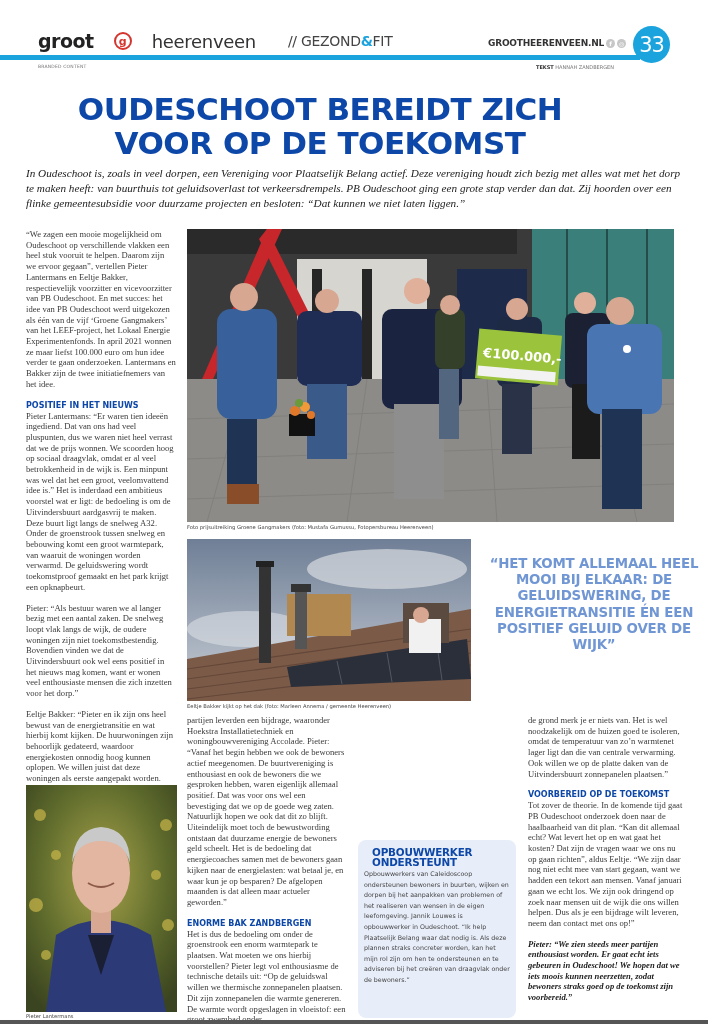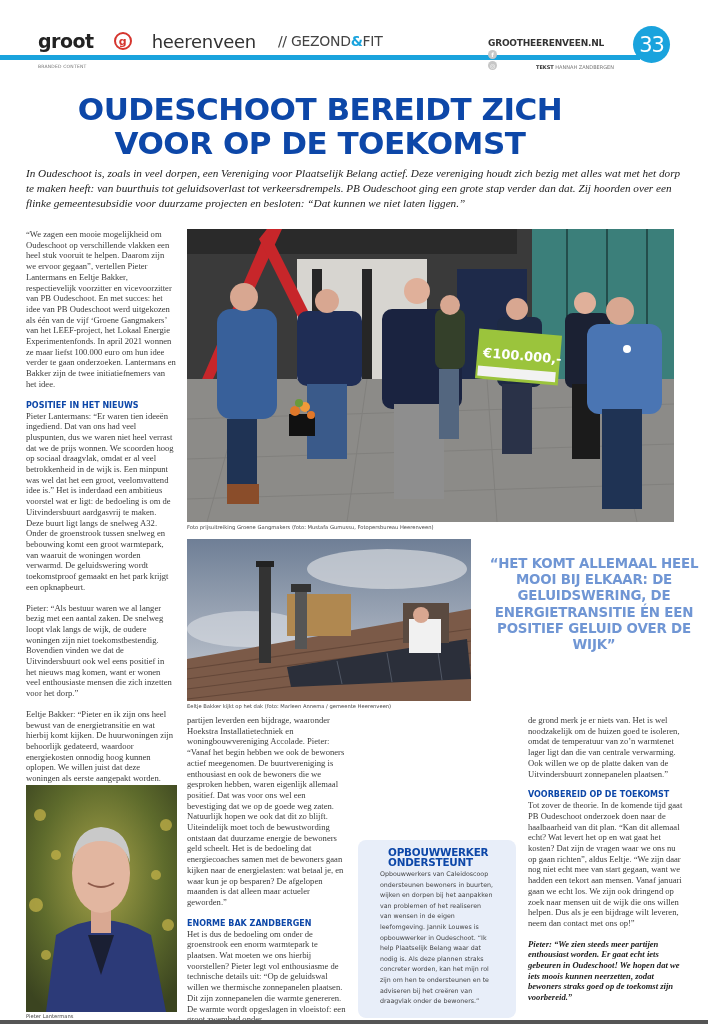--- a/index.html
+++ b/index.html
@@ -6,24 +6,24 @@
   html, body { width: 708px; height: 1024px; background: #ffffff; overflow: hidden; }
   body { position: relative; font-family: "DejaVu Serif", serif; color: #3a3a3a; }
 
   
   .hdr { position: absolute; left: 0; top: 0; width: 708px; height: 80px; }
   .hdr-bar { position: absolute; left: 0; top: 55px; width: 640px; height: 5px; background: #1aa3dd; }
   .logo { position: absolute; left: 38px; top: 30px; display: flex; align-items: center; gap: 18px; }
   .logo-groot { font-family: "DejaVu Sans", sans-serif; font-weight: bold; font-size: 19px; color: #222; letter-spacing: -0.5px; }
   .logo-mark { width: 18px; height: 18px; border: 2px solid #d5352e; border-radius: 50%; display: flex; align-items: center; justify-content: center; font-family: "DejaVu Sans", sans-serif; font-weight: bold; font-size: 11px; color: #d5352e; margin: 0 2px; }
   .logo-heer { font-family: "DejaVu Sans", sans-serif; font-size: 18px; color: #333; letter-spacing: -0.3px; }
-  .logo-sec { font-family: "DejaVu Sans", sans-serif; font-size: 14px; color: #444; margin-left: 4px; letter-spacing: -0.3px; text-align: center; }
+  .logo-sec { font-family: "DejaVu Sans", sans-serif; font-size: 14px; color: #444; margin-left: 14px; letter-spacing: -0.3px; text-align: center; }
   .logo-sec .amp { color: #1aa3dd; font-weight: bold; }
   .branded { position: absolute; left: 38px; top: 64px; font-family: "DejaVu Sans", sans-serif; font-size: 4.5px; color: #777; letter-spacing: 0.2px; }
-  .site { position: absolute; left: 488px; top: 38px; font-family: "DejaVu Sans", sans-serif; font-weight: bold; font-size: 9px; color: #333; letter-spacing: -0.2px; display: flex; align-items: flex-start; gap: 2px; flex-direction: column; }
+  .site { position: absolute; left: 488px; top: 38px; font-family: "DejaVu Sans", sans-serif; font-weight: bold; font-size: 9px; color: #333; letter-spacing: -0.2px; display: flex; align-items: flex-end; gap: 2px; }
   .soc { width: 9px; height: 9px; border-radius: 50%; background: #c7c7c7; color: #fff; font-size: 6px; display: inline-flex; align-items: center; justify-content: center; }
   .tekst { position: absolute; left: 536px; top: 64px; font-family: "DejaVu Sans", sans-serif; font-size: 5px; color: #777; }
   .tekst b { color: #333; }
   .pagenum { position: absolute; left: 633px; top: 26px; width: 37px; height: 37px; border-radius: 50%; background: #1aa3dd; color: #fff; font-family: "DejaVu Sans", sans-serif; font-size: 21px; display: flex; align-items: center; justify-content: center; letter-spacing: -1px; }
 
   
   .title { position: absolute; left: 0; top: 92px; width: 640px; text-align: center; font-family: "DejaVu Sans", sans-serif; font-weight: bold; font-size: 31px; line-height: 34px; color: #0d47a8; letter-spacing: -0.5px; }
   .lead { position: absolute; left: 26px; top: 166px; width: 656px; text-align: left; font-family: "Liberation Serif", serif; font-size: 11.2px; line-height: 15px; color: #222; font-style: italic; }
 
   
@@ -31,21 +31,21 @@
   .col p { margin-bottom: 10px; }
   .col h3 { font-family: "DejaVu Sans", sans-serif; font-weight: bold; font-size: 8px; color: #0d47a8; line-height: 11px; margin-top: 1px; }
   .col .quote-end { font-weight: bold; font-style: italic; color: #222; }
 
   
   .photo { position: absolute; overflow: hidden; }
   .caption { position: absolute; font-family: "DejaVu Sans", sans-serif; font-size: 5.2px; color: #444; white-space: nowrap; }
 
   .pullquote { position: absolute; left: 484px; top: 556px; width: 220px; text-align: center; font-family: "DejaVu Sans", sans-serif; font-weight: bold; font-size: 13.4px; line-height: 16.2px; color: #7096d4; letter-spacing: -0.2px; }
 
-  .box { position: absolute; left: 358px; top: 840px; width: 158px; height: 178px; background: #e8eef9; border-radius: 8px; padding: 7px 22px; }
+  .box { position: absolute; left: 358px; top: 840px; width: 158px; height: 178px; background: #e8eef9; border-radius: 8px; padding: 7px 6px; }
   .box h4 { font-family: "DejaVu Sans", sans-serif; font-weight: bold; font-size: 10.4px; line-height: 10px; color: #0d47a8; margin-left: 8px; letter-spacing: -0.2px; }
   .box p { font-family: "DejaVu Sans", sans-serif; font-size: 6.3px; line-height: 10.6px; color: #444; margin-top: 2px; }
   .footer-line { position: absolute; left: 0; top: 1020px; width: 708px; height: 4px; background: #555; }
 </style>
 </head>
 <body>
 
 <div class="hdr">
   <div class="logo">
     <span class="logo-groot">groot</span>

